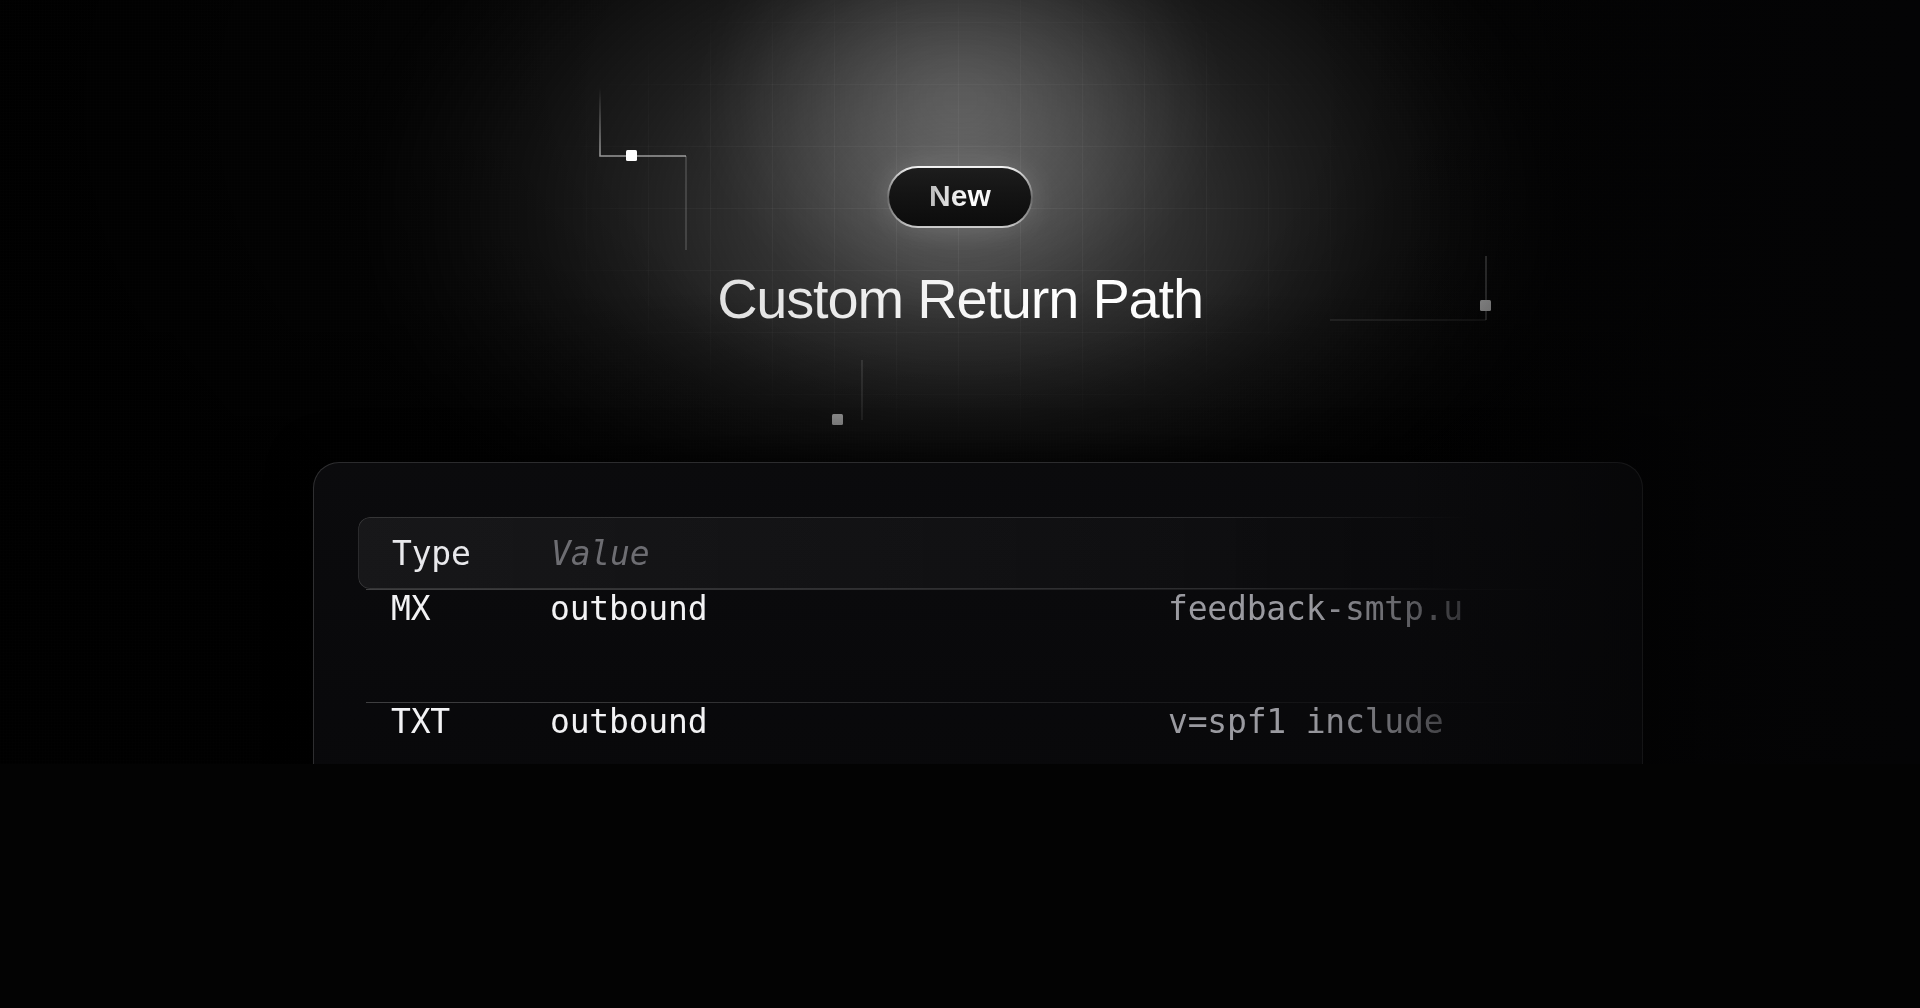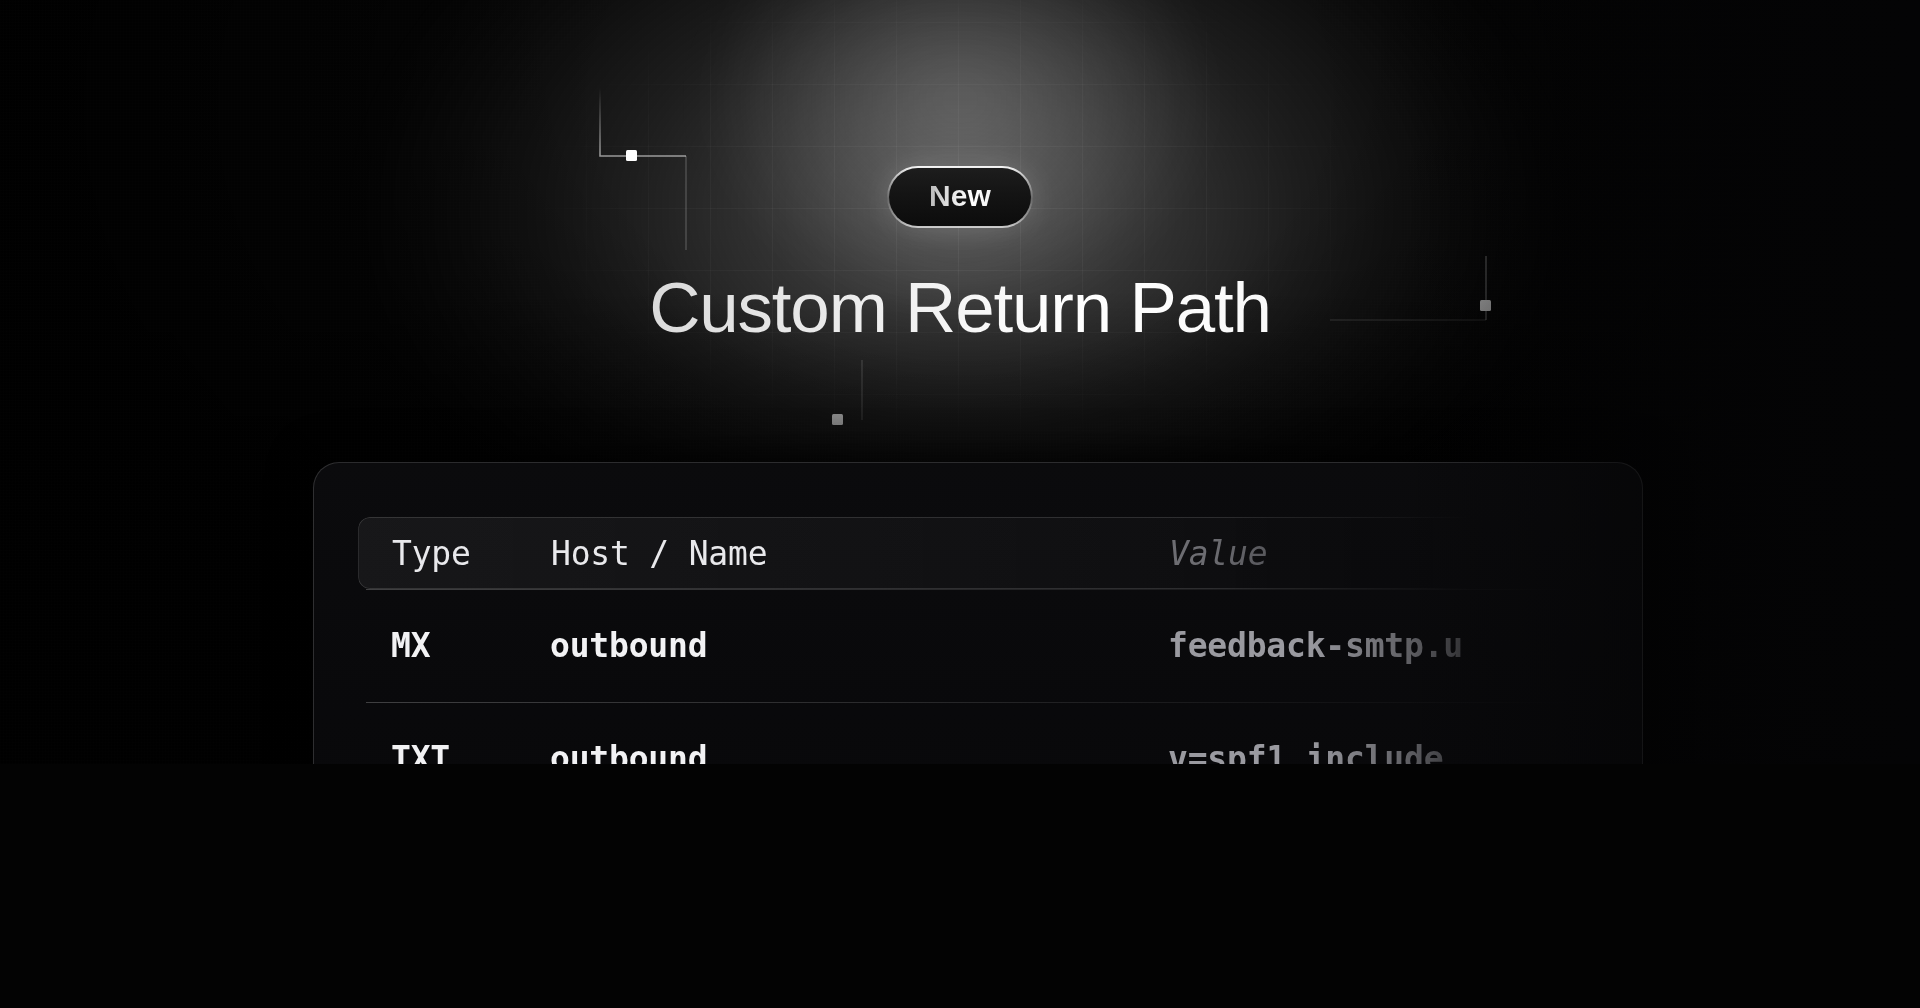--- a/index.html
+++ b/index.html
@@ -109,21 +109,21 @@
             background-clip:text;
     color:transparent;
     line-height:1;
   }
 
   
   .headline{
     position:absolute;
     left:0; right:0; top:266px;
     text-align:center;
-    font-size:71px;
+    font-size:56px;
     font-weight:500;
     letter-spacing:-1.2px;
     line-height:1.18;
     background:linear-gradient(100deg,
         #8e8e8e 0%,
         #b2b2b2 16%,
         #dedede 36%,
         #ffffff 56%,
         #f4f4f4 74%,
         #cfcfcf 90%,
@@ -157,24 +157,23 @@
     border-radius:12px;
     background:linear-gradient(to right, rgba(255,255,255,.055) 0%, rgba(255,255,255,.03) 55%, rgba(255,255,255,.008) 100%);
     display:flex; align-items:center;
     width:1120px;
     -webkit-mask-image:linear-gradient(to right,#000 0%,#000 76%,rgba(0,0,0,.25) 94%,transparent 100%);
             mask-image:linear-gradient(to right,#000 0%,#000 76%,rgba(0,0,0,.25) 94%,transparent 100%);
   }
 
   .row{
     height:113px;
-    display:flex; align-items:center;
+    display:flex; 
     position:relative;
     width:1220px;
-    font-weight:bold;
   }
   .row + .row::before,
   .row::before{
     content:"";
     position:absolute; left:8px; right:0; top:0; height:1px;
     background:linear-gradient(to right, rgba(255,255,255,.22) 0%, rgba(255,255,255,.14) 40%, rgba(255,255,255,.05) 75%, rgba(255,255,255,0) 100%);
   }
   .row:first-of-type::before{ display:none; }
   .row-end{
     position:relative; height:1px; width:1220px;
@@ -279,21 +278,20 @@
     </div>
   </div>
 
   <h1 class="headline">Custom Return Path</h1>
 
   <div class="panel">
     <div class="panel-inner">
 
       <div class="thead">
         <div class="c-type mono th">Type</div>
-        <div class="c-host mono th">Host / Name</div>
         <div class="c-value mono th dim">Value</div>
       </div>
 
       <div class="row">
         <div class="c-type mono td">MX</div>
         <div class="c-host mono td">outbound</div>
         <div class="c-value mono td val">feedback-smtp.u</div>
       </div>
 
       <div class="row">

